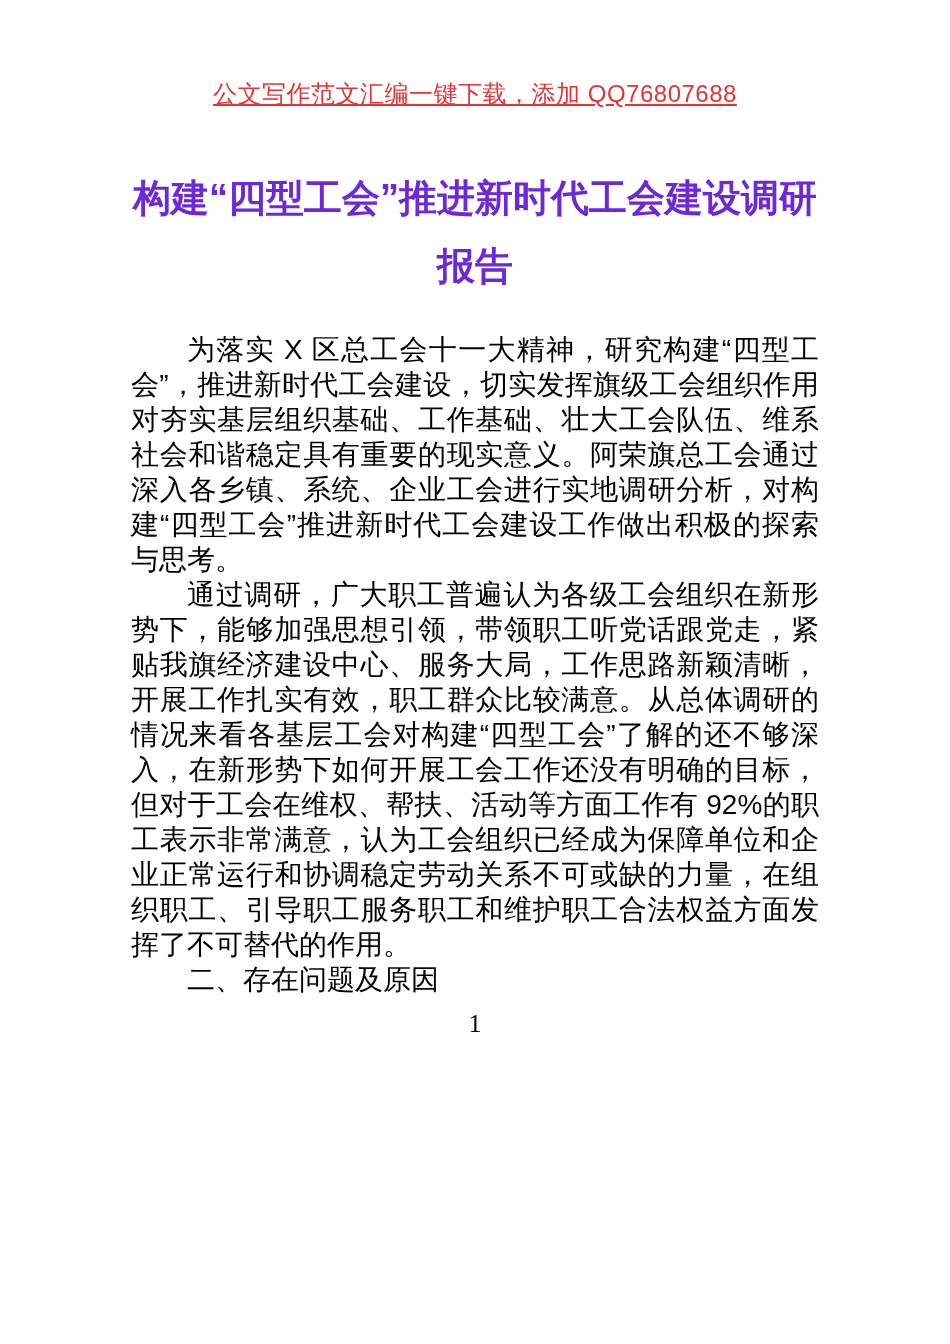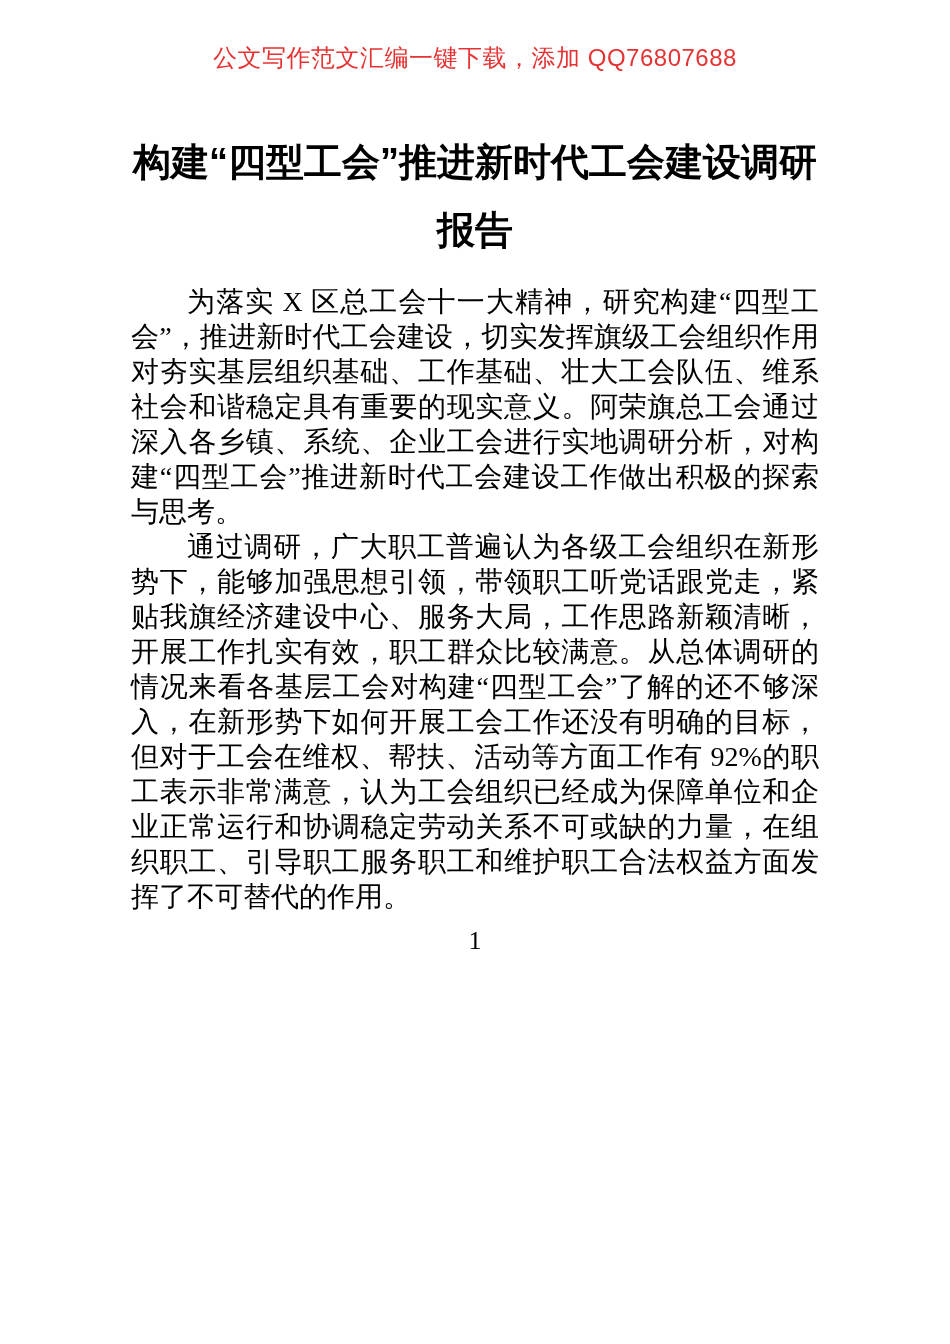--- a/index.html
+++ b/index.html
@@ -10,44 +10,44 @@
   .page {
     position: relative;
     width: 950px;
     height: 1344px;
     background: #ffffff;
     overflow: hidden;
     font-family: "Liberation Sans", sans-serif;
     color: #000000;
   }
   .banner {
-    margin-top: 44px;
+    margin-top: 80px;
     text-align: center;
     font-size: 24px;
     line-height: 28px;
     color: #e53333;
     letter-spacing: 0.5px;
+    text-decoration: underline;
   }
   .title {
     width: 700px;
     margin: 56px auto 0;
     text-align: center;
     font-size: 38px;
     line-height: 68px;
     font-weight: 600;
-    color: #000000;
+    color: #6d28d9;
   }
   .content {
     width: 688px;
-    margin: 20px auto 0;
+    margin: 32px auto 0;
     font-size: 28px;
     line-height: 35px;
     text-align: justify;
     text-justify: inter-ideograph;
-    font-family: Liberation Serif, serif;
   }
   .content p {
     margin: 0;
     padding: 0;
     text-indent: 2em;
   }
   .content p.heading {
     font-weight: 400;
   }
   .page-number {
@@ -63,16 +63,17 @@
 <body>
 
 <div class="page">
   <div class="banner">公文写作范文汇编一键下载，添加 QQ76807688</div>
 
   <h1 class="title">构建“四型工会”推进新时代工会建设调研报告</h1>
 
   <div class="content" id="content">
       <p class="body">为落实 X 区总工会十一大精神，研究构建“四型工会”，推进新时代工会建设，切实发挥旗级工会组织作用对夯实基层组织基础、工作基础、壮大工会队伍、维系社会和谐稳定具有重要的现实意义。阿荣旗总工会通过深入各乡镇、系统、企业工会进行实地调研分析，对构建“四型工会”推进新时代工会建设工作做出积极的探索与思考。</p>
       <p class="body">通过调研，广大职工普遍认为各级工会组织在新形势下，能够加强思想引领，带领职工听党话跟党走，紧贴我旗经济建设中心、服务大局，工作思路新颖清晰，开展工作扎实有效，职工群众比较满意。从总体调研的情况来看各基层工会对构建“四型工会”了解的还不够深入，在新形势下如何开展工会工作还没有明确的目标，但对于工会在维权、帮扶、活动等方面工作有 92%的职工表示非常满意，认为工会组织已经成为保障单位和企业正常运行和协调稳定劳动关系不可或缺的力量，在组织职工、引导职工服务职工和维护职工合法权益方面发挥了不可替代的作用。</p>
+      <p class="heading">二、存在问题及原因</p>
     </div>
 
   <div class="page-number">1</div>
 </div>
 
 </body></html>

